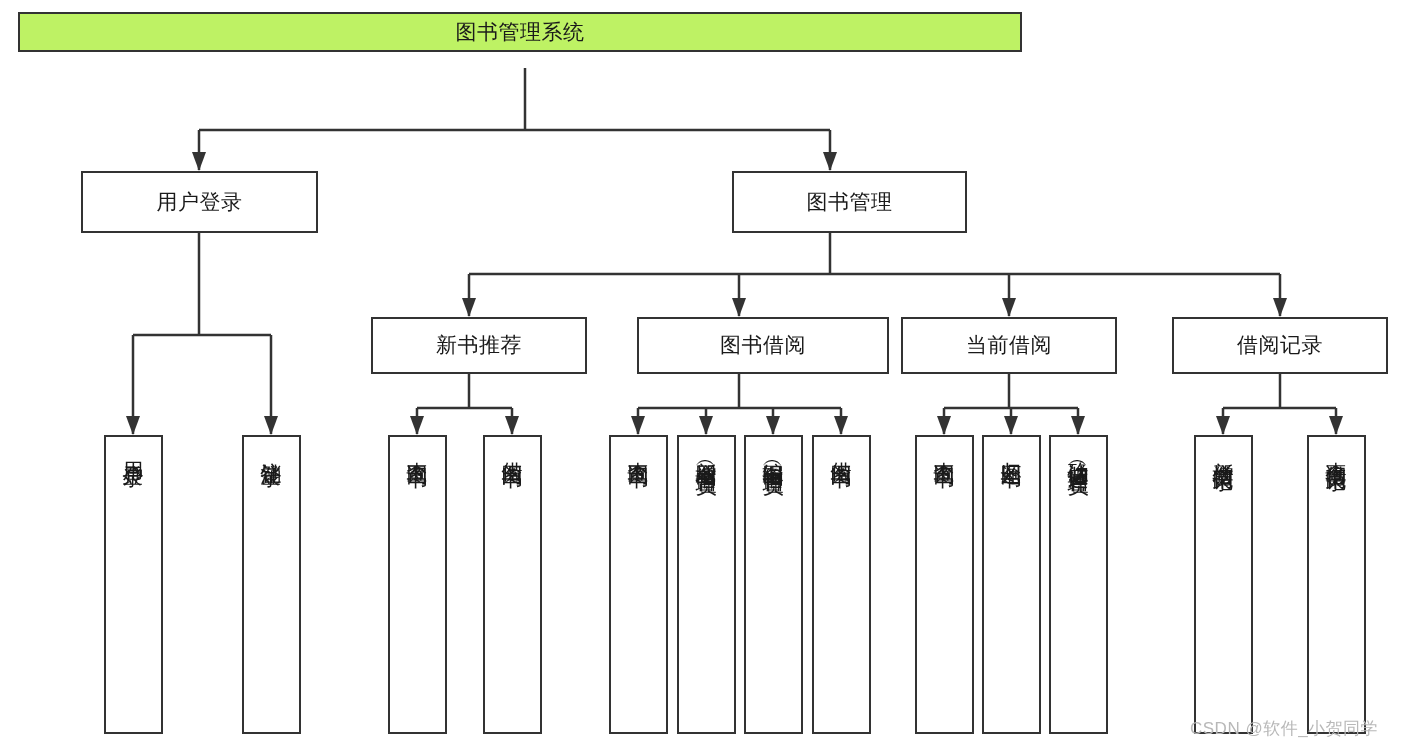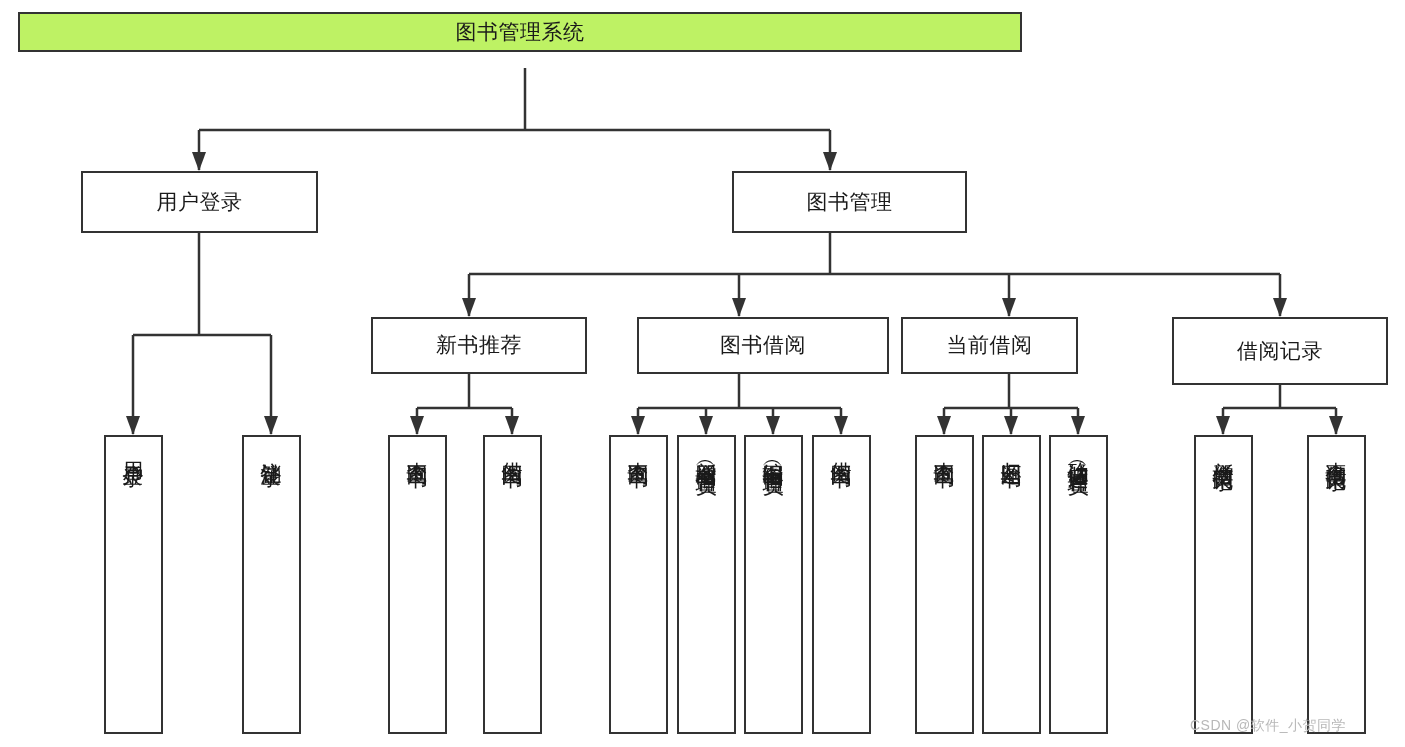--- a/index.html
+++ b/index.html
@@ -53,21 +53,21 @@
     writing-mode: vertical-rl;
     text-orientation: upright;
     font-size: 21px;
     line-height: 1.0;
     letter-spacing: 2px;
     white-space: nowrap;
   }
   .watermark {
     position: absolute;
     color: #b8b8b8;
-    font-size: 14px;
+    font-size: 17px;
     letter-spacing: 0.5px;
     white-space: nowrap;
     user-select: none;
   }
 </style>
 </head>
 <body>
 
 <div id="canvas">
 
@@ -137,24 +137,24 @@
       </div>
       <div class="node horiz" style="left: 732px; top: 171px; width: 235px; height: 62px; border-color: rgb(51, 51, 51); background: rgb(255, 255, 255); color: rgb(26, 26, 26);">
         <span class="label">图书管理</span>
       </div>
       <div class="node horiz" style="left: 371px; top: 317px; width: 216px; height: 57px; border-color: rgb(51, 51, 51); background: rgb(255, 255, 255); color: rgb(26, 26, 26);">
         <span class="label">新书推荐</span>
       </div>
       <div class="node horiz" style="left: 631px; top: 317px; width: 252px; height: 57px; border-color: rgb(51, 51, 51); background: rgb(255, 255, 255); color: rgb(26, 26, 26); margin-left: 6px;">
         <span class="label">图书借阅</span>
       </div>
-      <div class="node horiz" style="left: 901px; top: 317px; width: 177px; height: 57px; border-color: rgb(51, 51, 51); background: rgb(255, 255, 255); color: rgb(26, 26, 26);">
+      <div class="node horiz" style="left: 901px; top: 317px; width: 216px; height: 57px; border-color: rgb(51, 51, 51); background: rgb(255, 255, 255); color: rgb(26, 26, 26);">
         <span class="label">当前借阅</span>
       </div>
-      <div class="node horiz" style="left: 1172px; top: 317px; width: 216px; height: 68px; border-color: rgb(51, 51, 51); background: rgb(255, 255, 255); color: rgb(26, 26, 26);">
+      <div class="node horiz" style="left: 1172px; top: 317px; width: 216px; height: 57px; border-color: rgb(51, 51, 51); background: rgb(255, 255, 255); color: rgb(26, 26, 26);">
         <span class="label">借阅记录</span>
       </div>
       <div class="node vert" style="left: 104px; top: 435px; width: 59px; height: 299px; border-color: rgb(51, 51, 51); background: rgb(255, 255, 255); color: rgb(26, 26, 26);">
         <span class="label">用户登录</span>
       </div>
       <div class="node vert" style="left: 242px; top: 435px; width: 59px; height: 299px; border-color: rgb(51, 51, 51); background: rgb(255, 255, 255); color: rgb(26, 26, 26);">
         <span class="label">注销登录</span>
       </div>
       <div class="node vert" style="left: 388px; top: 435px; width: 59px; height: 299px; border-color: rgb(51, 51, 51); background: rgb(255, 255, 255); color: rgb(26, 26, 26);">
         <span class="label">查询图书</span>

